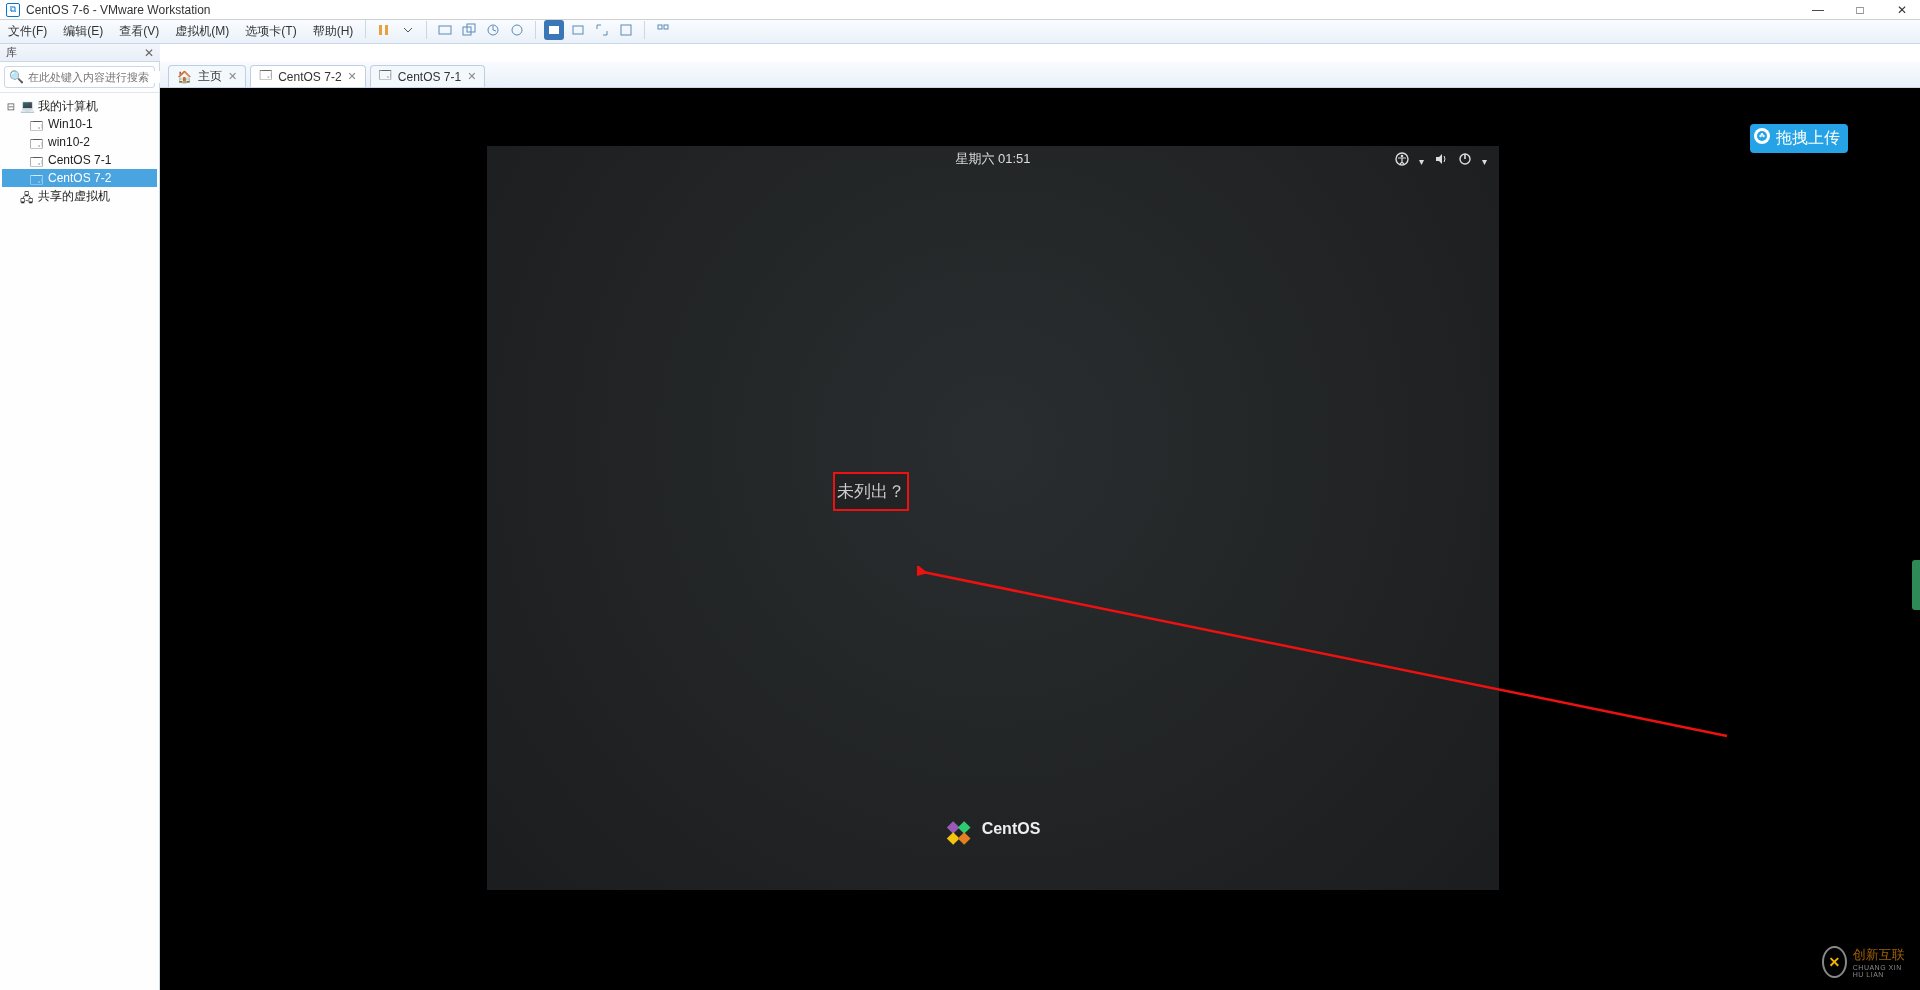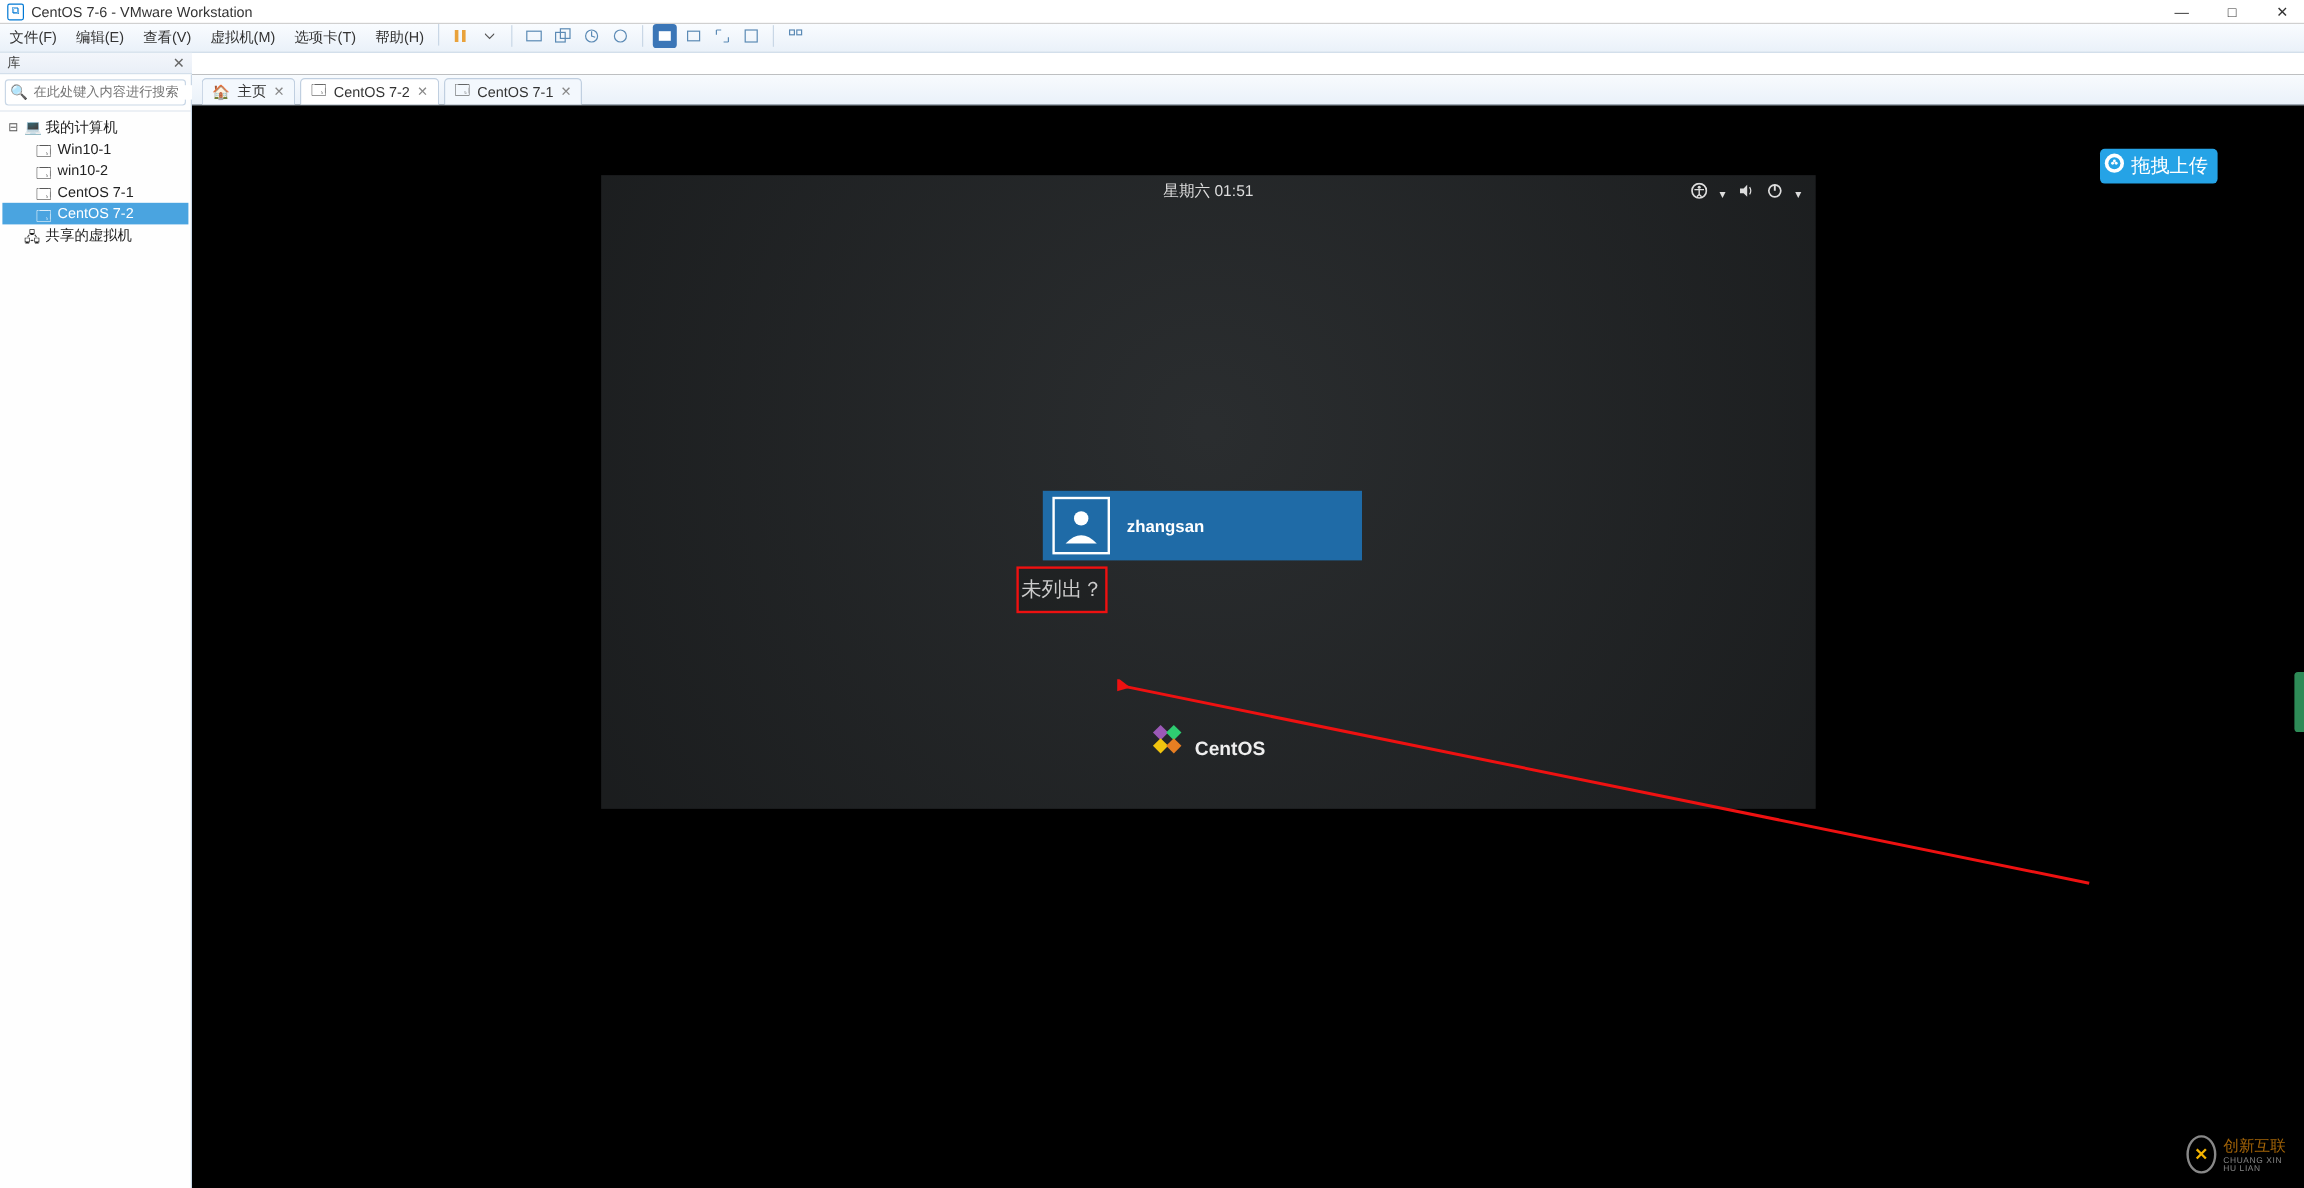--- a/index.html
+++ b/index.html
@@ -38,29 +38,29 @@
 
 
 .content{flex:1;display:flex;flex-direction:column;background:#000}
 .tabs-row{height:26px;background:linear-gradient(#f8fbfe,#eaf1f9);border-bottom:1px solid #c9d7e6;display:flex;align-items:flex-end;padding-left:8px;gap:4px}
 .tab{display:flex;align-items:center;gap:6px;height:22px;padding:0 8px;border:1px solid #c0cfe0;border-bottom:none;border-radius:4px 4px 0 0;background:#f3f8fd;font-size:12px;color:#333}
 .tab.active{background:#fff}
 .tab .tab-close{color:#888;font-size:11px}
 .vm-view{flex:1;background:#000;position:relative;display:flex;align-items:center;justify-content:center}
 
 
-.guest{position:absolute;left:341px;top:58px;width:1012px;height:528px;background:#26292b;background-image:radial-gradient(circle at 50% 40%, rgba(255,255,255,0.02), rgba(0,0,0,0.3));}
+.guest{position:absolute;left:327px;top:58px;width:1012px;height:744px;background:#26292b;background-image:radial-gradient(circle at 50% 40%, rgba(255,255,255,0.02), rgba(0,0,0,0.3));}
 .guest .topbar{position:absolute;top:0;left:0;right:0;height:26px;display:flex;align-items:center;justify-content:center;color:#ddd;font-size:13px}
 .guest .status-icons{position:absolute;right:12px;top:6px;display:flex;align-items:center;gap:10px;color:#ddd}
 .guest .status-icons svg{fill:#ddd}
 .user-card{position:absolute;left:368px;top:263px;width:266px;height:58px;background:#1f6ba7;display:flex;align-items:center;gap:14px;padding:0 8px}
 .user-card .avatar{width:48px;height:48px;border:2px solid #fff;display:flex;align-items:center;justify-content:center;background:#1f6ba7}
 .user-card .uname{color:#fff;font-weight:bold;font-size:14px}
 .not-listed{position:absolute;left:346px;top:326px;padding:6px 2px;border:2px solid #e11;color:#ccc;font-size:17px;background:rgba(0,0,0,0.15)}
-.centos-logo{position:absolute;left:50%;transform:translateX(-50%);bottom:40px;display:flex;align-items:flex-end;gap:10px;color:#eee;font-size:16px;font-weight:bold}
+.centos-logo{position:absolute;left:50%;transform:translateX(-50%);bottom:40px;display:flex;align-items:flex-start;gap:10px;color:#eee;font-size:16px;font-weight:bold}
 
 
 .arrow-svg{position:absolute;left:430px;top:420px;pointer-events:none}
 
 
 .upload-badge{position:absolute;right:72px;top:124px;background:#25a3e6;color:#fff;font-size:16px;padding:4px 8px 4px 26px;border-radius:4px;display:flex;align-items:center}
 .upload-badge .b-ico{position:absolute;left:4px;top:4px;width:16px;height:16px;border-radius:50%;background:#fff;display:flex;align-items:center;justify-content:center}
 
 
 .cx-logo{position:absolute;right:6px;bottom:6px;width:92px;height:44px;display:flex;align-items:center;gap:6px;color:#bbb;font-size:10px}
@@ -240,29 +240,20 @@
                 <path d="M2 5 L5 5 L8 2 L8 12 L5 9 L2 9 Z" fill="#ddd"></path>
                 <path d="M10 4 Q12 7 10 10" stroke="#ddd" fill="none"></path>
               </svg></span>
           <span><svg width="14" height="14" viewBox="0 0 14 14">
                 <circle cx="7" cy="7" r="5" fill="none" stroke="#ddd" stroke-width="1.4"></circle>
                 <line x1="7" y1="2" x2="7" y2="7" stroke="#ddd" stroke-width="1.6"></line>
               </svg></span>
           <span style="font-size:10px;color:#ddd">▾</span>
         </div>
 
-        <div class="user-card">
-          <div class="avatar">
-            <svg width="34" height="34" viewBox="0 0 34 34">
-                <circle cx="17" cy="11" r="6" fill="#fff"></circle>
-                <path d="M4 32 Q17 18 30 32 Z" fill="#fff"></path>
-              </svg>
-          </div>
-          <span class="uname">zhangsan</span>
-        </div>
 
         <div class="not-listed">未列出？</div>
 
         <div class="centos-logo">
           <span>
             <svg width="26" height="26" viewBox="0 0 26 26">
               <rect x="3" y="3" width="9" height="9" fill="#9b59b6" transform="rotate(45 7.5 7.5)"></rect>
               <rect x="14" y="3" width="9" height="9" fill="#2ecc71" transform="rotate(45 18.5 7.5)"></rect>
               <rect x="3" y="14" width="9" height="9" fill="#f1c40f" transform="rotate(45 7.5 18.5)"></rect>
               <rect x="14" y="14" width="9" height="9" fill="#e67e22" transform="rotate(45 18.5 18.5)"></rect>

